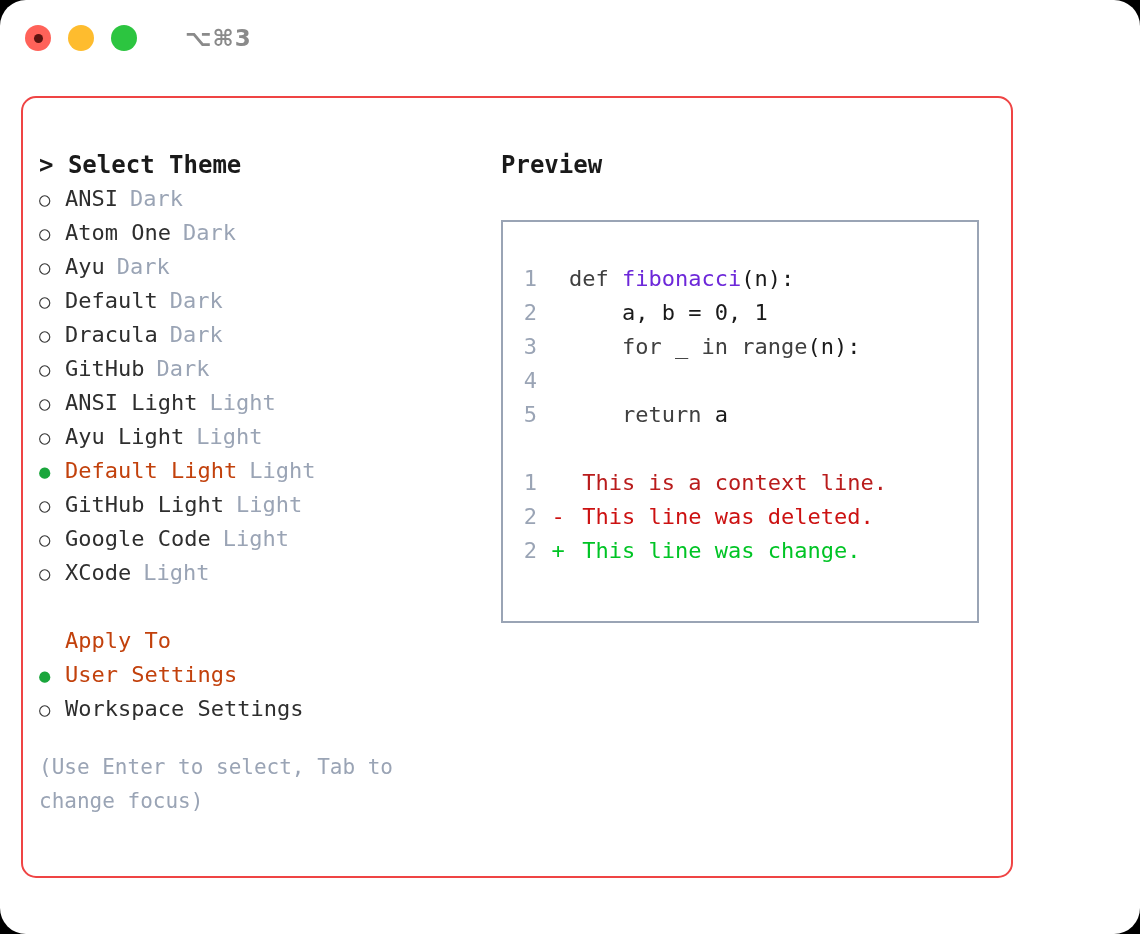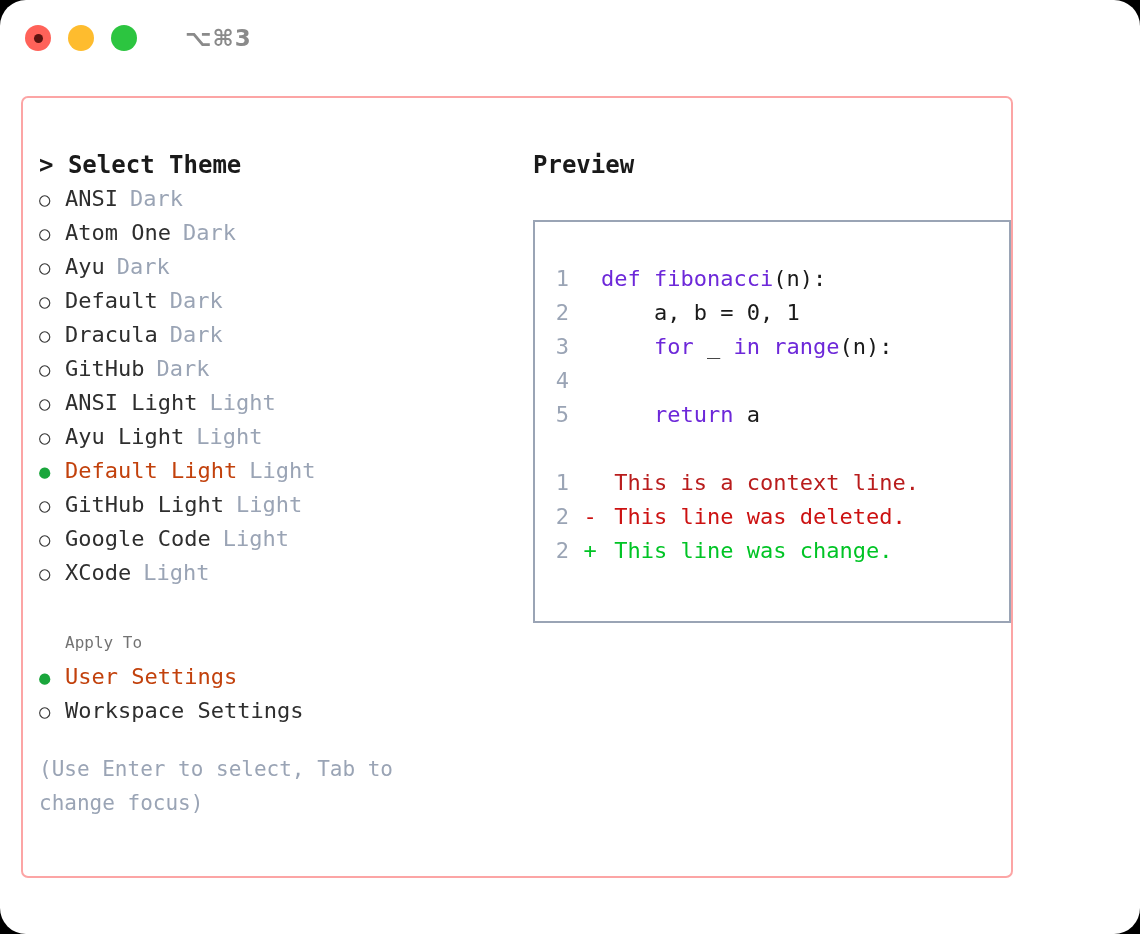--- a/index.html
+++ b/index.html
@@ -75,22 +75,22 @@
     white-space: pre;
   }
 
   
   .panel {
     position: absolute;
     left: 21px;
     top: 96px;
     width: 992px;
     height: 782px;
-    border: 2px solid #fca5a5;
-    border-radius: 7px;
+    border: 2px solid #ef4444;
+    border-radius: 15px;
     box-sizing: border-box;
     background: #ffffff;
   }
 
   .columns {
     position: absolute;
     left: 0;
     top: 0;
     width: 100%;
     height: 100%;
@@ -98,21 +98,20 @@
   }
   .col-left {
     width: 470px;
     padding: 50px 0 0 16px;
     box-sizing: border-box;
   }
   .col-right {
     flex: 1;
     padding: 50px 0 0 8px;
     box-sizing: border-box;
-    margin-left: 32px;
   }
 
   
   .list-title {
     font-size: 24px;
     font-weight: bold;
     color: #1a1a1a;
     line-height: 34px;
     white-space: pre;
   }
@@ -134,23 +133,23 @@
   .marker.sel { color: #1aa63c; }
   .row.sel .label { color: #c2410c; }
   .label { color: #2e2e2e; }
   .suffix {
     color: #9aa4b5;
     margin-left: 12px;
   }
   .section-head {
     display: flex;
     align-items: baseline;
-    font-size: 16px;
-    line-height: 34px;
-    color: #737373;
+    font-size: 22px;
+    line-height: 34px;
+    color: #c2410c;
     white-space: pre;
   }
   .spacer-lg { height: 34px; }
   .hint {
     margin-top: 24px;
     font-size: 21px;
     line-height: 34px;
     color: #9aa4b5;
     width: 410px;
     white-space: pre-wrap;
@@ -186,21 +185,21 @@
     color: #9aa4b5;
     padding-right: 10px;
     box-sizing: border-box;
   }
   .gutter {
     width: 22px;
     flex: 0 0 22px;
     text-align: center;
   }
   .code-text { white-space: pre; }
-  .kw  { color: #6d28d9; }
+  .kw  { color: #404040; }
   .fn  { color: #6d28d9; }
   .pl  { color: #1a1a1a; }
   .ctx { color: #b91c1c; }
   .del { color: #cc1111; }
   .add { color: #00c425; }
   .blank-line { height: 34px; }
 </style>
 </head>
 <body>
 

